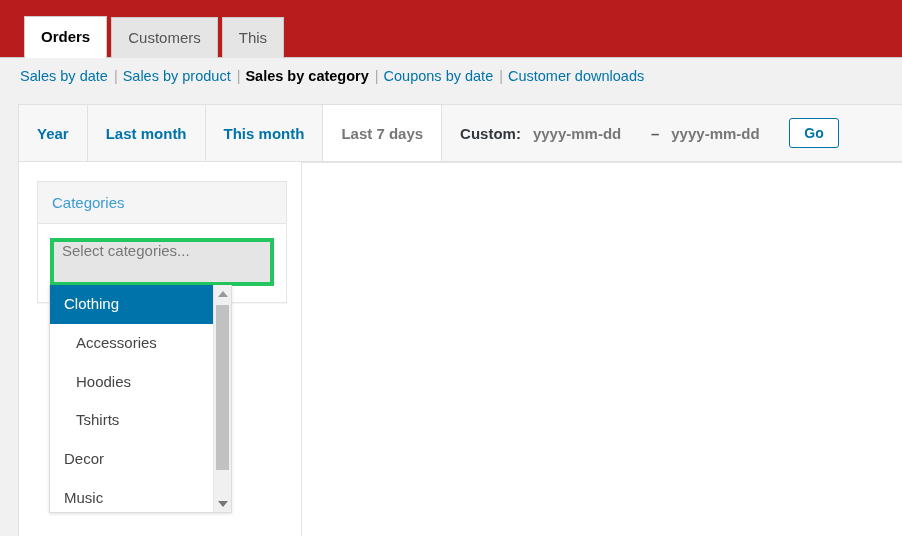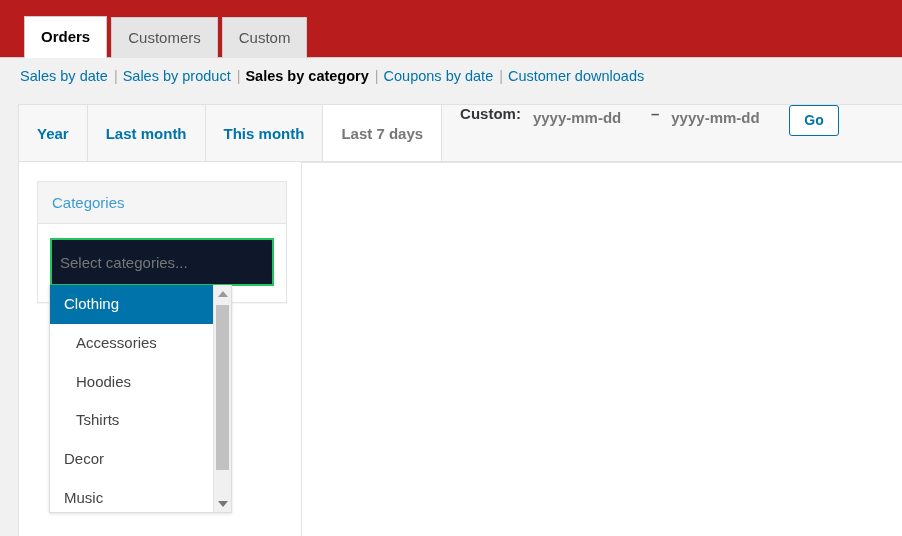--- a/index.html
+++ b/index.html
@@ -112,21 +112,21 @@
     cursor: pointer;
     white-space: nowrap;
   }
   .range-item.current {
     background: #ffffff;
     color: #777;
     cursor: default;
   }
   .custom-block {
     display: flex;
-    align-items: flex-start;
+    align-items: center;
     padding: 0 14px 0 18px;
     font-size: 15px;
     gap: 10px;
     flex: 1;
   }
   .custom-label {
     font-weight: bold;
     color: #32373c;
     white-space: nowrap;
   }
@@ -191,25 +191,24 @@
     margin: 0;
     font-weight: normal;
   }
   .widget-body {
     padding: 14px 12px 16px 12px;
     position: relative;
   }
   .select-field {
     width: 100%;
     height: 48px;
-    border: 2px solid #22c55e;
-    background: #0f172a;
-    box-sizing: border-box;
-    display: flex;
-    align-items: center;
+    border: 4px solid #22c55e;
+    background: #e5e5e5;
+    box-sizing: border-box;
+    display: flex;
     padding: 0 8px;
     cursor: text;
   }
   .select-placeholder {
     color: #777;
     font-size: 15px;
   }
 
   
   .dropdown {
@@ -310,21 +309,21 @@
 
 <div class="tab-strip">
   <div class="tabs">
     <div class="tab active">
       <span>Orders</span>
     </div>
     <div class="tab">
       <span>Customers</span>
     </div>
     <div class="tab">
-      <span>Custom</span>
+      <span>This</span>
     </div>
   </div>
 </div>
 
 <div class="subnav">
   <a>Sales by date</a>
   <span class="sep">|</span>
   <a>Sales by product</a>
   <span class="sep">|</span>
   <span class="current">Sales by category</span>

